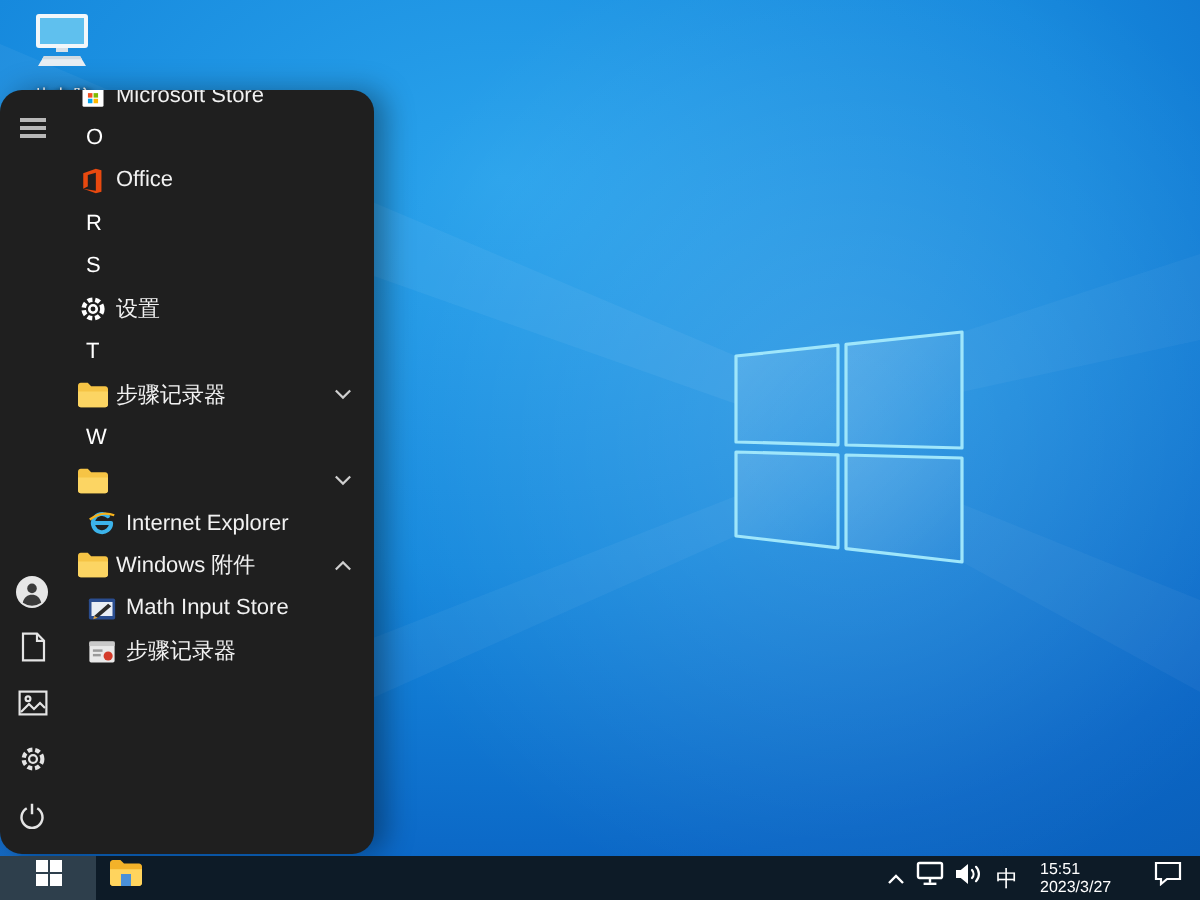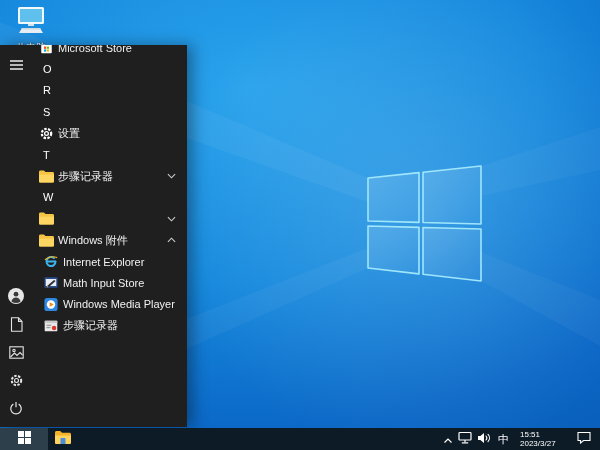--- a/index.html
+++ b/index.html
@@ -7,21 +7,21 @@
     font-family:"Liberation Sans","DejaVu Sans",sans-serif;
     background:radial-gradient(ellipse 620px 420px at 42% 20%, #2aa3ec 0%, #1689dd 46%, #0b67c6 82%, #0a5fba 100%);}
   
   .wallpaper-svg{position:absolute;inset:0;}
   
   .desktop-icon{position:absolute;left:8px;top:6px;width:46px;text-align:center;cursor:default;}
   .desktop-icon .dlabel{display:block;margin-top:1px;font-size:10px;color:#fff;
     text-shadow:0 1px 2px rgba(0,0,0,.75),1px 0 2px rgba(0,0,0,.5);}
   
   .start-menu{position:absolute;left:0;top:45px;width:187px;height:382px;background:#1f1f1f;
-    box-shadow:6px 0 14px rgba(0,0,0,.35);}
+    box-shadow:6px 0 14px rgba(0,0,0,.35);border-radius:11px;}
   .rail{position:absolute;left:0;top:0;bottom:0;width:32px;display:flex;flex-direction:column;align-items:center;}
   .rail .rbtn{width:32px;height:20px;display:flex;align-items:center;justify-content:center;flex:none;}
   .rail .hamburger{margin-top:10px;}
   .rail .spacer{flex:1;}
   .rail .rbtn.bottom{height:22px;margin-bottom:6px;}
   .app-list{position:absolute;left:32px;right:0;top:0;bottom:0;overflow:hidden;}
   .app-list .inner{margin-top:-8px;}
   .row{height:21.4px;display:flex;align-items:center;padding-left:6px;padding-right:0;}
   .row.letter{padding-left:11px;}
   .row.letter .lbl{color:#ffffff;}
@@ -150,20 +150,28 @@
                 <rect x="8.3" y="7" width="2.4" height="2.4" fill="#7fba00"></rect>
                 <rect x="5.3" y="10" width="2.4" height="2.4" fill="#00a4ef"></rect>
                 <rect x="8.3" y="10" width="2.4" height="2.4" fill="#ffb900"></rect>
               </svg>
             </span>
             <span class="lbl">Microsoft Store</span>
           </div>
           <div class="row letter">
             <span class="lbl">O</span>
           </div>
+          <div class="row app">
+            <span class="mi">
+              <svg width="14" height="15" viewBox="0 0 16 16">
+                <path d="M3 3.6 L10.2 1 L13.4 1.9 V14.1 L10.2 15 L3 12.4 L10.2 13.6 V3.3 L5.6 4.6 V11.2 L3 12.4 Z" fill="#e8490f"></path>
+              </svg>
+            </span>
+            <span class="lbl">Office</span>
+          </div>
           <div class="row letter">
             <span class="lbl">R</span>
           </div>
           <div class="row letter">
             <span class="lbl">S</span>
           </div>
           <div class="row app">
             <span class="mi">
               <svg width="15" height="15" viewBox="0 0 16 16" fill="none">
                 <circle cx="8" cy="8" r="5" stroke="#fff" stroke-width="2.4" stroke-dasharray="2.6 1.5"></circle>
@@ -198,64 +206,54 @@
                 <path d="M0 1.5 C0 .7 .7 0 1.5 0 H5.2 L7 1.8 H14.5 C15.3 1.8 16 2.5 16 3.3 V11.5 C16 12.3 15.3 13 14.5 13 H1.5 C.7 13 0 12.3 0 11.5 Z" fill="#f6c445"></path>
                 <path d="M0 4.6 H16 V11.5 C16 12.3 15.3 13 14.5 13 H1.5 C.7 13 0 12.3 0 11.5 Z" fill="#fcd563"></path>
               </svg>
             </span>
             <span class="chev">
               <svg width="9" height="6" viewBox="0 0 10 6" fill="none" stroke="#cfcfcf" stroke-width="1.2">
                 <path d="M1 1 L5 5 L9 1"></path>
               </svg>
             </span>
           </div>
+          <div class="row subapp">
+            <span class="mi">
+              <svg width="15" height="15" viewBox="0 0 16 16" fill="none">
+                <path d="M13.2 8 A5.2 5.2 0 1 1 11.4 4.1" stroke="#3cb3ea" stroke-width="2.3" stroke-linecap="round"></path>
+                <line x1="2.9" y1="8" x2="13.2" y2="8" stroke="#3cb3ea" stroke-width="2.3"></line>
+                <path d="M1 6 Q8 .8 15 3.6" stroke="#f5b21c" stroke-width="1.3"></path>
+              </svg>
+            </span>
+            <span class="lbl">Internet Explorer</span>
+          </div>
           <div class="row folder">
             <span class="mi">
               <svg width="15" height="13" viewBox="0 0 16 13">
                 <path d="M0 1.5 C0 .7 .7 0 1.5 0 H5.2 L7 1.8 H14.5 C15.3 1.8 16 2.5 16 3.3 V11.5 C16 12.3 15.3 13 14.5 13 H1.5 C.7 13 0 12.3 0 11.5 Z" fill="#f6c445"></path>
                 <path d="M0 4.6 H16 V11.5 C16 12.3 15.3 13 14.5 13 H1.5 C.7 13 0 12.3 0 11.5 Z" fill="#fcd563"></path>
               </svg>
             </span>
             <span class="lbl">Windows 附件</span>
             <span class="chev">
               <svg width="9" height="6" viewBox="0 0 10 6" fill="none" stroke="#cfcfcf" stroke-width="1.2">
                 <path d="M1 5 L5 1 L9 5"></path>
               </svg>
             </span>
-          </div>
-          <div class="row subapp">
-            <span class="mi">
-              <svg width="15" height="15" viewBox="0 0 16 16" fill="none">
-                <path d="M13.2 8 A5.2 5.2 0 1 1 11.4 4.1" stroke="#3cb3ea" stroke-width="2.3" stroke-linecap="round"></path>
-                <line x1="2.9" y1="8" x2="13.2" y2="8" stroke="#3cb3ea" stroke-width="2.3"></line>
-                <path d="M1 6 Q8 .8 15 3.6" stroke="#f5b21c" stroke-width="1.3"></path>
-              </svg>
-            </span>
-            <span class="lbl">Internet Explorer</span>
           </div>
           <div class="row subapp">
             <span class="mi">
               <svg width="15" height="13" viewBox="0 0 16 14">
                 <rect x="0.5" y="1" width="15" height="12" rx="1" fill="#2a4d8f"></rect>
                 <rect x="2" y="3" width="12" height="8" fill="#e9eef5"></rect>
                 <path d="M3.5 11 L11.5 4 L13.3 5.4 L5.6 12z" fill="#2b2b2b"></path>
                 <path d="M3.5 11 L5.6 12 L3 12.8z" fill="#e0a23c"></path>
               </svg>
             </span>
             <span class="lbl">Math Input Store</span>
-          </div>
-          <div class="row subapp">
-            <span class="mi">
-              <svg width="15" height="15" viewBox="0 0 16 16">
-                <rect x="0.5" y="0.5" width="15" height="15" rx="3" fill="#2e86e0"></rect>
-                <circle cx="8" cy="8" r="4.8" fill="#ffffff"></circle>
-                <path d="M6.5 5.4 L11.2 8 L6.5 10.6z" fill="#f28a1e"></path>
-              </svg>
-            </span>
-            <span class="lbl">Windows Media Player</span>
           </div>
           <div class="row subapp">
             <span class="mi">
               <svg width="15" height="14" viewBox="0 0 16 15">
                 <rect x="0.8" y="1.5" width="14.4" height="12" rx="1" fill="#e9e9e9"></rect>
                 <rect x="0.8" y="1.5" width="14.4" height="2.6" fill="#c9c9c9"></rect>
                 <rect x="2.8" y="6" width="5.5" height="1.4" fill="#9a9a9a"></rect>
                 <rect x="2.8" y="8.6" width="4.5" height="1.4" fill="#9a9a9a"></rect>
                 <circle cx="11.5" cy="9.8" r="2.6" fill="#d43b2a"></circle>
               </svg>

